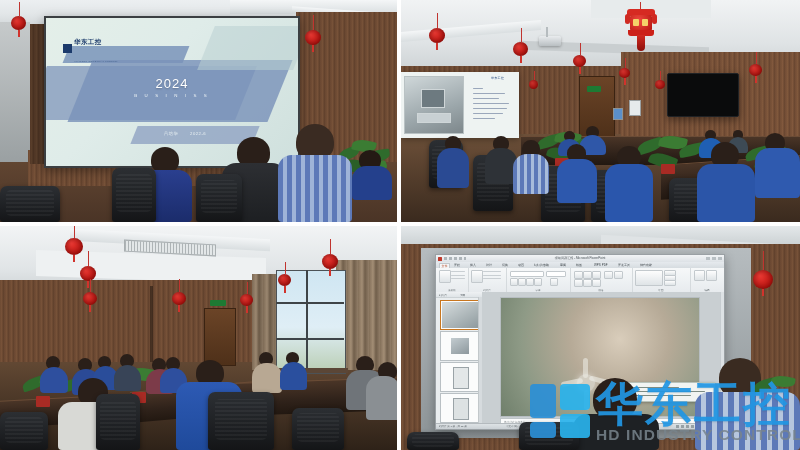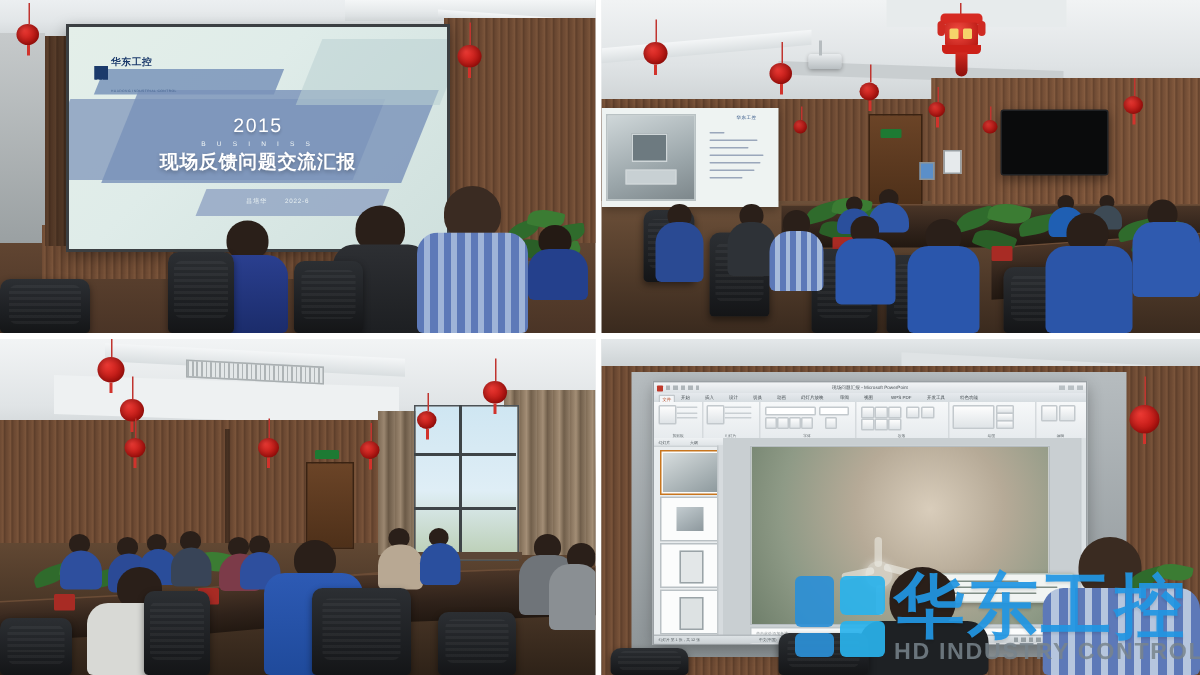--- a/index.html
+++ b/index.html
@@ -160,23 +160,22 @@
         <div class="pgram" style="left:160px;top:8px;width:96px;height:44px;background:#b9cfd1;opacity:.55"></div>
 
         <div class="slide-logo" style="left:17px;top:12px;">
           <span class="mark"></span>
           <span>
             <span class="ltxt">华东工控</span><br>
             <span class="lsub">HUADONG INDUSTRIAL CONTROL</span>
           </span>
         </div>
 
-        <div class="s-year" style="left:0;top:58px;width:100%">2015</div>
+        <div class="s-year" style="left:0;top:58px;width:100%">2024</div>
         <div class="s-biz" style="left:0;top:75px;width:100%">B U S I N I S S</div>
-        <div class="s-title" style="left:0;top:82px;width:100%">现场反馈问题交流汇报</div>
         <div class="s-foot" style="left:118px;top:113px;">
           <span>吕培华</span>
           <span>2022-6</span>
         </div>
       </div>
     </div>
 
     <div class="lantern" style="left:11px;top:16px;width:15px;height:14px">
         <div class="string"></div>
         <div class="ball"></div>

